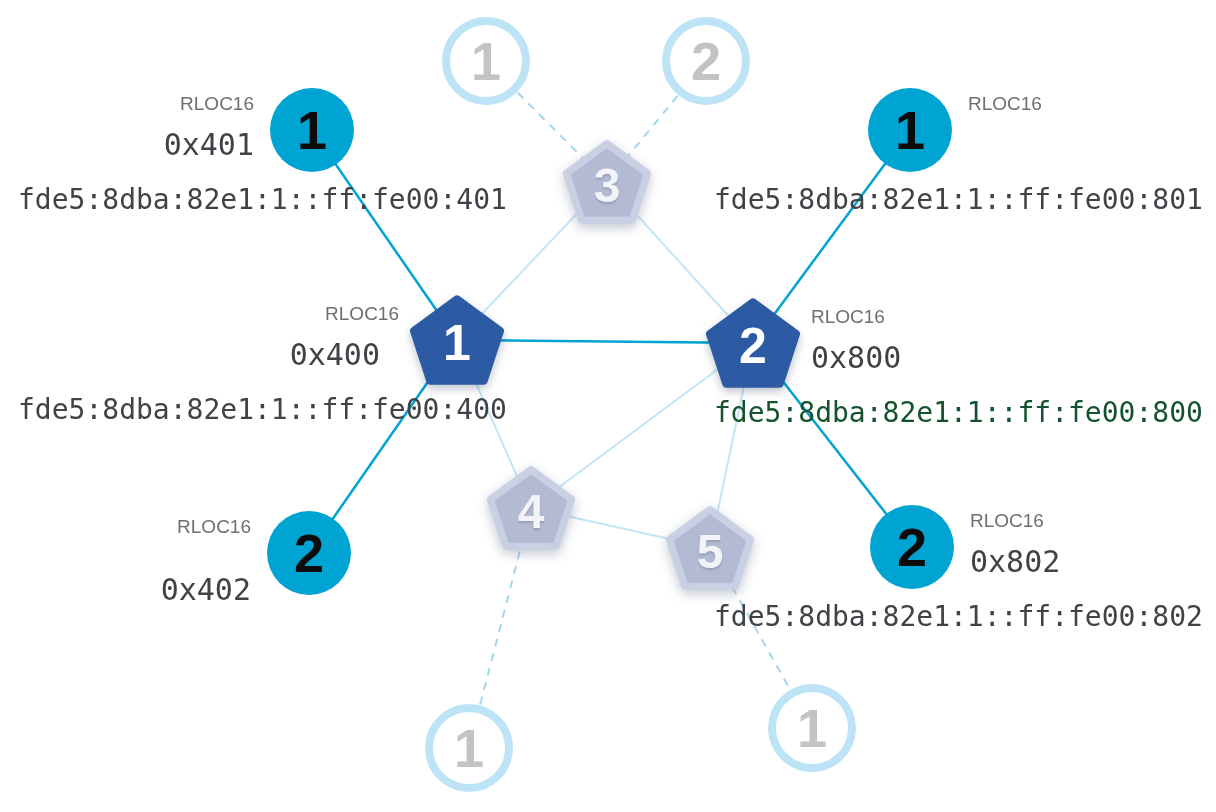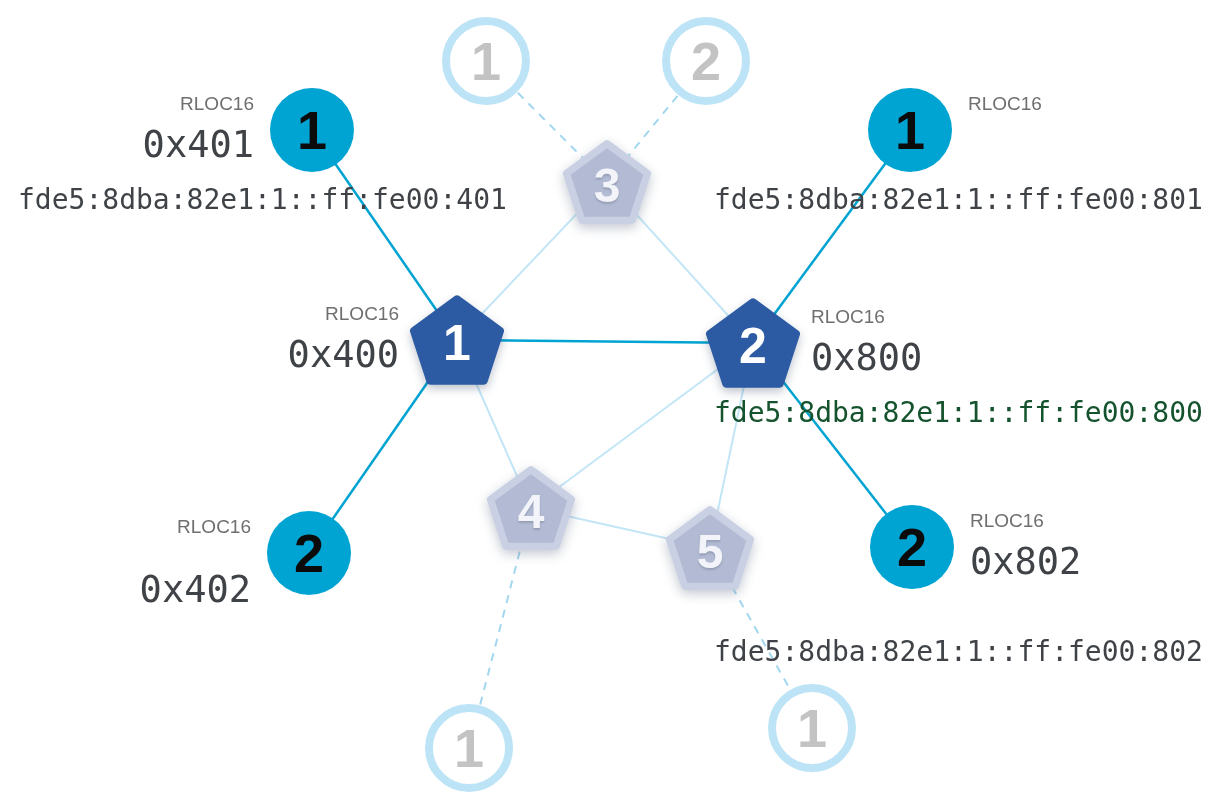--- a/index.html
+++ b/index.html
@@ -30,21 +30,21 @@
   }
   .pent-shadow-active{filter:drop-shadow(0 4px 5px rgba(40,60,90,0.30));}
   .pent-shadow-faded{filter:drop-shadow(0 4px 6px rgba(120,130,150,0.45));}
   .lbl{position:absolute;z-index:2;white-space:nowrap;}
   .lbl-title{
     font-family:"Liberation Sans", sans-serif;
     font-size:19px;line-height:18px;
   }
   .lbl-rloc{
     font-family:"DejaVu Sans Mono", monospace;
-    font-size:37px;line-height:40px;
+    font-size:30px;line-height:40px;
   }
   .lbl-ipv6{
     font-family:"DejaVu Sans Mono", monospace;
     font-size:28px;line-height:30px;
   }
 </style>
 </head>
 <body>
 
 <div id="stage">
@@ -80,29 +80,30 @@
     <div class="node circle active" style="width: 84px; height: 84px; left: 868px; top: 88px; background: rgb(0, 164, 211);">
       <span class="num" style="font-size: 54px; line-height: 84px; color: rgb(11, 11, 11);">1</span>
     </div>
     <div class="lbl lbl-title" style="left: 968px; top: 95px; color: rgb(111, 111, 111);">RLOC16</div>
     <div class="lbl lbl-ipv6" style="left: 714px; top: 185px; color: rgb(63, 67, 71);">fde5:8dba:82e1:1::ff:fe00:801</div>
     <div class="node circle active" style="width: 84px; height: 84px; left: 870px; top: 505px; background: rgb(0, 164, 211);">
       <span class="num" style="font-size: 54px; line-height: 84px; color: rgb(11, 11, 11);">2</span>
     </div>
     <div class="lbl lbl-title" style="left: 970px; top: 512px; color: rgb(111, 111, 111);">RLOC16</div>
     <div class="lbl lbl-rloc" style="left: 970px; top: 542px; color: rgb(63, 67, 71);">0x802</div>
-    <div class="lbl lbl-ipv6" style="left: 714px; top: 602px; color: rgb(63, 67, 71); margin-top: 35px;">fde5:8dba:82e1:1::ff:fe00:802</div>
+    <div class="lbl lbl-ipv6" style="left: 714px; top: 602px; color: rgb(63, 67, 71);">fde5:8dba:82e1:1::ff:fe00:802</div>
     <div class="node pentagon active" style="width: 96px; height: 92px; left: 409px; top: 294px;">
       <svg width="96" height="92" viewBox="0 0 100 95" class="pent-shadow-active">
         <polygon points="50,5 95,38 78,90 22,90 5,38" fill="#2C5BA4" stroke="#2C5BA4" stroke-width="8" stroke-linejoin="round"></polygon>
       </svg>
       <span class="num" style="font-size: 50px; color: rgb(255, 255, 255);">1</span>
     </div>
     <div class="lbl lbl-title" style="right: 817px; top: 305px; color: rgb(111, 111, 111); text-align: right;">RLOC16</div>
-    <div class="lbl lbl-rloc" style="right: 817px; top: 335px; text-align: right; color: rgb(63, 67, 71);">0x400</div>
+    <div class="lbl lbl-rloc" style="right: 836px; top: 335px; text-align: right; color: rgb(63, 67, 71);">0x400</div>
+    <div class="lbl lbl-ipv6" style="left: 18px; top: 395px; color: rgb(63, 67, 71);">fde5:8dba:82e1:1::ff:fe00:400</div>
     <div class="node pentagon active" style="width: 96px; height: 92px; left: 705px; top: 297px;">
       <svg width="96" height="92" viewBox="0 0 100 95" class="pent-shadow-active">
         <polygon points="50,5 95,38 78,90 22,90 5,38" fill="#2C5BA4" stroke="#2C5BA4" stroke-width="8" stroke-linejoin="round"></polygon>
       </svg>
       <span class="num" style="font-size: 50px; color: rgb(255, 255, 255);">2</span>
     </div>
     <div class="lbl lbl-title" style="left: 811px; top: 308px; color: rgb(111, 111, 111);">RLOC16</div>
     <div class="lbl lbl-rloc" style="left: 811px; top: 338px; color: rgb(63, 67, 71);">0x800</div>
     <div class="lbl lbl-ipv6" style="left: 714px; top: 398px; color: #14532d;">fde5:8dba:82e1:1::ff:fe00:800</div>
     <div class="node pentagon faded" style="width: 90px; height: 86px; left: 562px; top: 139px;">

